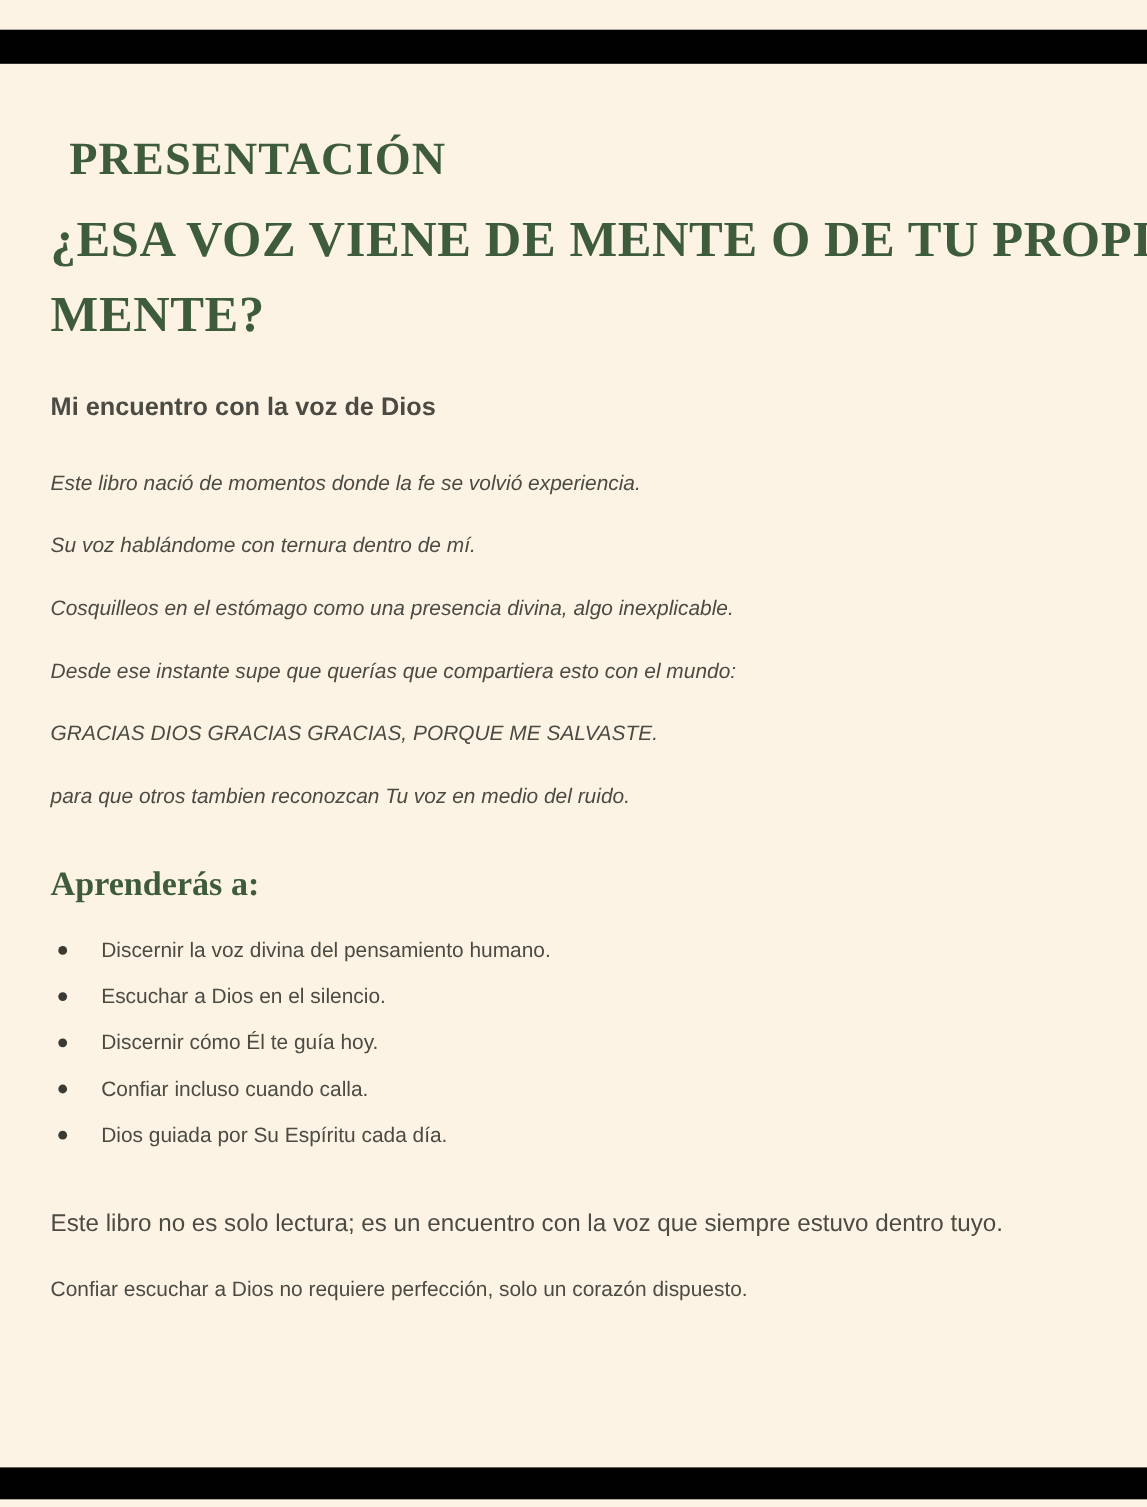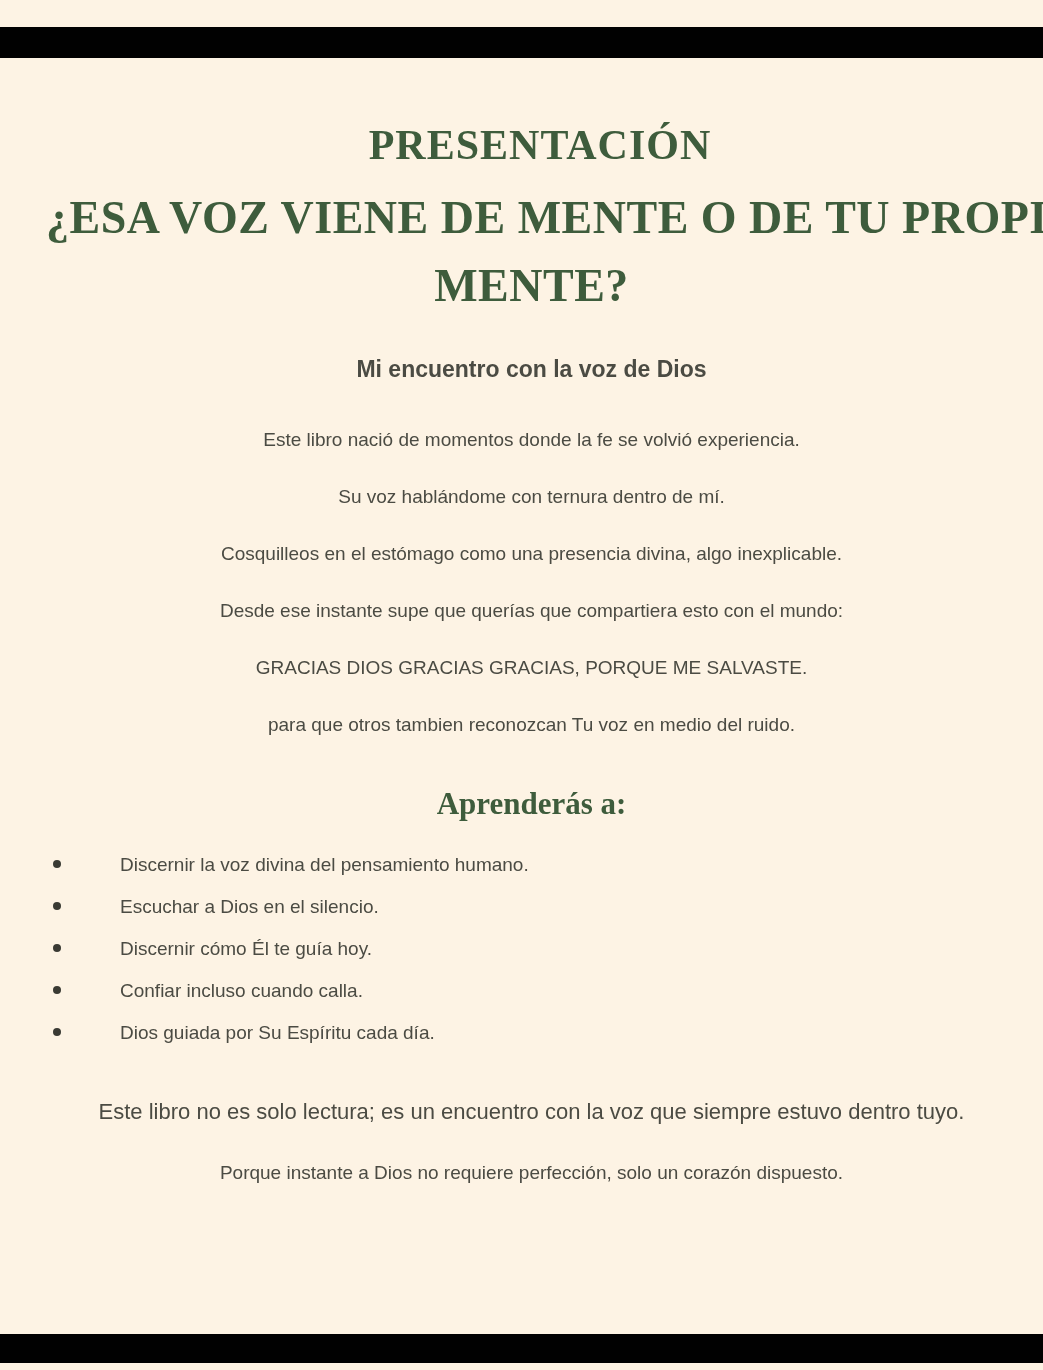--- a/index.html
+++ b/index.html
@@ -1,15 +1,15 @@
 <!DOCTYPE html>
 <html><head>
 <meta charset="utf-8">
 <style>
-  * { margin: 0; padding: 0; box-sizing: border-box; text-align: center; }
+  * { margin: 0; padding: 0; box-sizing: border-box; }
   html, body { width: 1043px; height: 1370px; }
   body {
     position: relative;
     width: 1043px;
     height: 1370px;
     overflow: hidden;
     background: #FDF3E4;
     font-family: "Liberation Sans", "DejaVu Sans", sans-serif;
     color: #4B4B43;
   }
@@ -42,39 +42,39 @@
     font-size: 23px;
     font-weight: 700;
     color: #4B4B43;
   }
 
   .para {
     margin-top: 32px;
     font-size: 19px;
     line-height: 25px;
     color: #4B4B43;
+    font-style: italic;
   }
   .para.first { margin-top: 44px; }
 
   .learn-heading {
     margin-top: 48px;
     font-family: "Liberation Serif", "DejaVu Serif", serif;
     font-size: 31px;
     line-height: 1.2;
     color: #3E5C3C;
   }
 
   .bullet-list { margin-top: 30px; list-style: none; }
   .bullet-item {
     display: flex;
     align-items: flex-start;
     margin-bottom: 17px;
     font-size: 19px;
     line-height: 25px;
-    gap: 28px;
   }
   .bullet-dot {
     flex: 0 0 auto;
     width: 8px;
     height: 8px;
     border-radius: 50%;
     background: #3A3A33;
     margin: 8px 31px 0 7px;
   }
 
@@ -134,17 +134,17 @@
       <span class="bullet-dot"></span>
       <span>Confiar incluso cuando calla.</span>
     </li>
     <li class="bullet-item">
       <span class="bullet-dot"></span>
       <span>Dios guiada por Su Espíritu cada día.</span>
     </li>
   </ul>
 
   <p class="closing-lead">Este libro no es solo lectura; es un encuentro con la voz que siempre estuvo dentro tuyo.</p>
-  <p class="closing-note">Porque instante a Dios no requiere perfección, solo un corazón dispuesto.</p>
+  <p class="closing-note">Confiar escuchar a Dios no requiere perfección, solo un corazón dispuesto.</p>
 
 </div>
 
 <div class="bar bar-bottom" style="width:1043px;"></div>
 
 </body></html>

